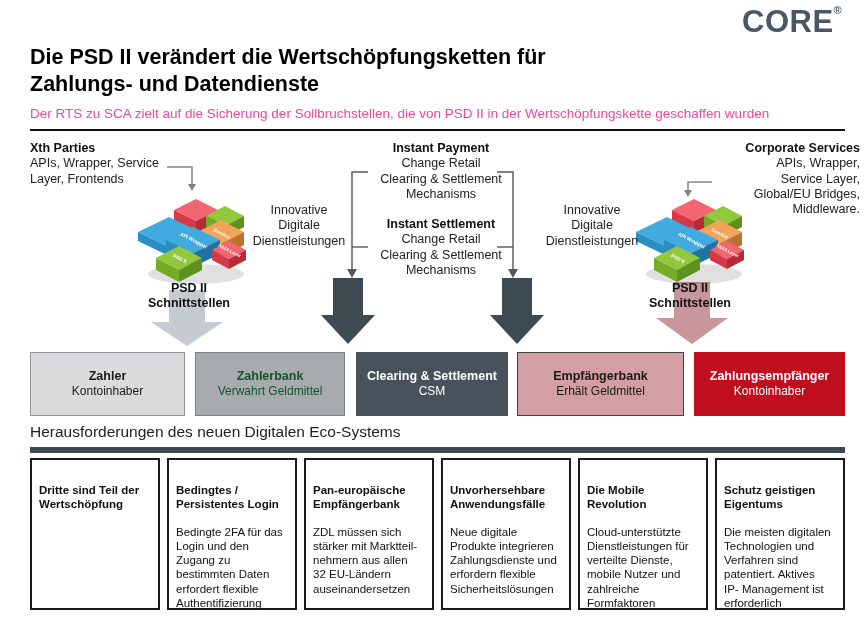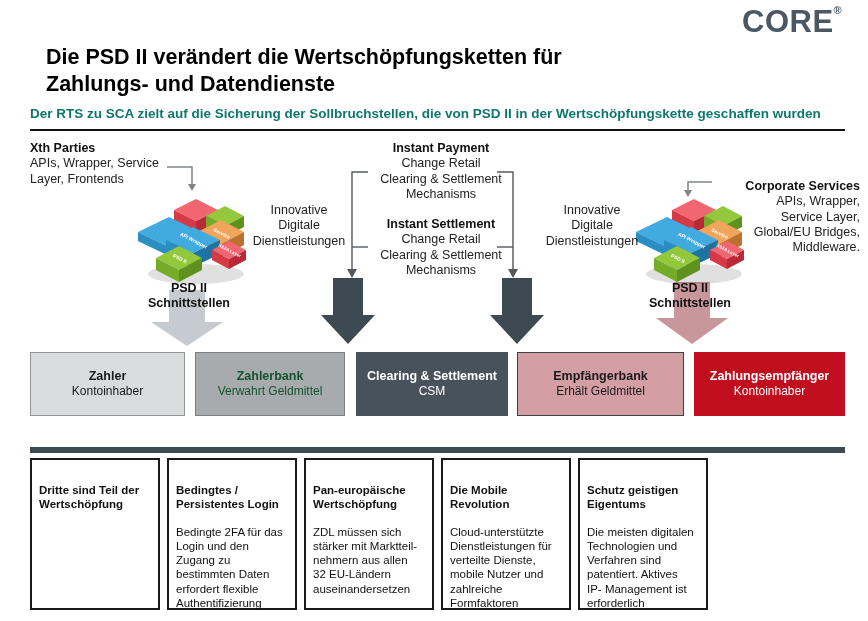--- a/index.html
+++ b/index.html
@@ -4,29 +4,29 @@
 <style>
   html,body{margin:0;padding:0;background:#fff;}
   #slide{position:relative;width:868px;height:621px;background:#ffffff;
          font-family:"Liberation Sans",sans-serif;color:#1a1a1a;overflow:hidden;}
   .pre{white-space:pre-line;}
   .abs{position:absolute;}
 
   
   .logo{left:742px;top:4px;font-size:31px;font-weight:bold;color:#4b5763;letter-spacing:.5px;}
   .logo sup{font-size:11px;font-weight:bold;vertical-align:18px;}
-  .title{left:30px;top:44px;width:720px;font-size:21.5px;font-weight:bold;color:#000;line-height:1.25;margin-left:16px;}
-  .subtitle{left:30px;top:106px;width:815px;font-size:13.5px;font-weight:bold;color:#0f766e;}
+  .title{left:30px;top:44px;width:720px;font-size:21.5px;font-weight:bold;color:#000;line-height:1.25;}
+  .subtitle{left:30px;top:106px;width:815px;font-size:13.5px;font-weight:normal;color:#ec4899;}
   .rule{left:30px;top:129px;width:815px;height:2px;background:#111;}
 
   
   .lbl{font-size:12.5px;line-height:1.22;color:#222;z-index:3;}
   .lbl b{display:block;font-weight:bold;color:#111;}
   .xth{left:30px;top:141px;width:180px;text-align:left;}
-  .corp{left:640px;top:141px;width:220px;text-align:right;margin-top:38px;}
+  .corp{left:640px;top:141px;width:220px;text-align:right;}
   .instant{left:365px;width:152px;text-align:center;}
   .innov{width:104px;text-align:center;top:203px;}
   .psd2{width:100px;text-align:center;top:281px;font-weight:bold;color:#111;z-index:3;}
 
   
   .overlay{left:0;top:140px;z-index:1;}
   .cluster{z-index:2;}
 
   
   .chain{left:30px;top:352px;width:815px;display:flex;gap:0;z-index:2;}
@@ -174,45 +174,55 @@
     <div class="cbox cb4">
         <div class="t">Empfängerbank</div>
         <div class="s">Erhält Geldmittel</div>
       </div>
     <div class="cbox cb5">
         <div class="t">Zahlungsempfänger</div>
         <div class="s">Kontoinhaber</div>
       </div>
   </div>
 
+  <div class="abs chead">Herausforderungen des neuen Digitalen Eco-Systems</div>
   <div class="abs cbar"></div>
 
   <div class="abs chrow">
     <div class="chbox">
         <div class="ct pre">Dritte sind Teil der
 Wertschöpfung</div>
       </div>
     <div class="chbox">
         <div class="ct pre">Bedingtes /
 Persistentes Login</div>
         <div class="pre">Bedingte 2FA für das
 Login und den
 Zugang zu
 bestimmten Daten
 erfordert flexible
 Authentifizierung</div>
       </div>
     <div class="chbox">
         <div class="ct pre">Pan-europäische
-Wertschöpfung</div>
+Empfängerbank</div>
         <div class="pre">ZDL müssen sich
 stärker mit Marktteil-
 nehmern aus allen
 32 EU-Ländern
 auseinandersetzen</div>
+      </div>
+    <div class="chbox">
+        <div class="ct pre">Unvorhersehbare
+Anwendungsfälle</div>
+        <div class="pre">Neue digitale
+Produkte integrieren
+Zahlungsdienste und
+erfordern flexible
+Sicherheitslösungen</div>
       </div>
     <div class="chbox">
         <div class="ct pre">Die Mobile
 Revolution</div>
         <div class="pre">Cloud-unterstützte
 Dienstleistungen für
 verteilte Dienste,
 mobile Nutzer und
 zahlreiche
 Formfaktoren</div>

